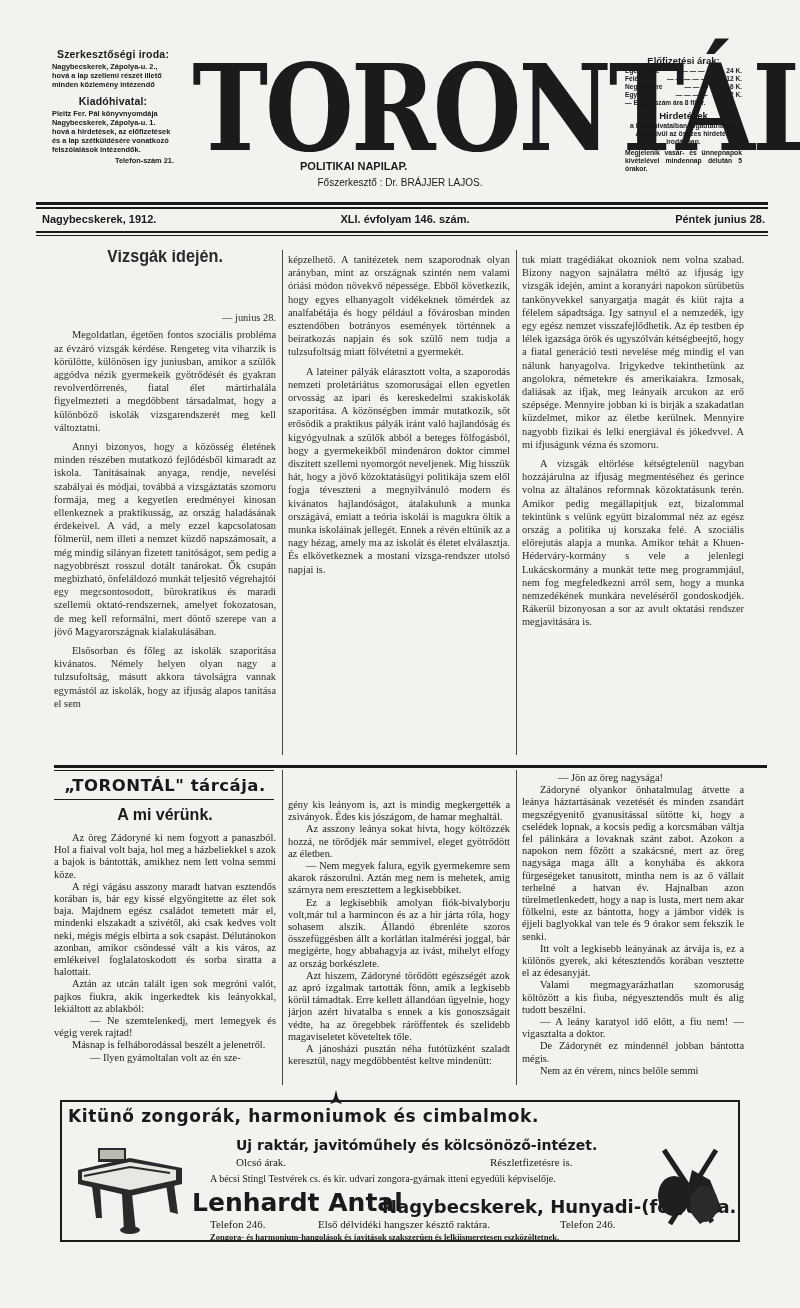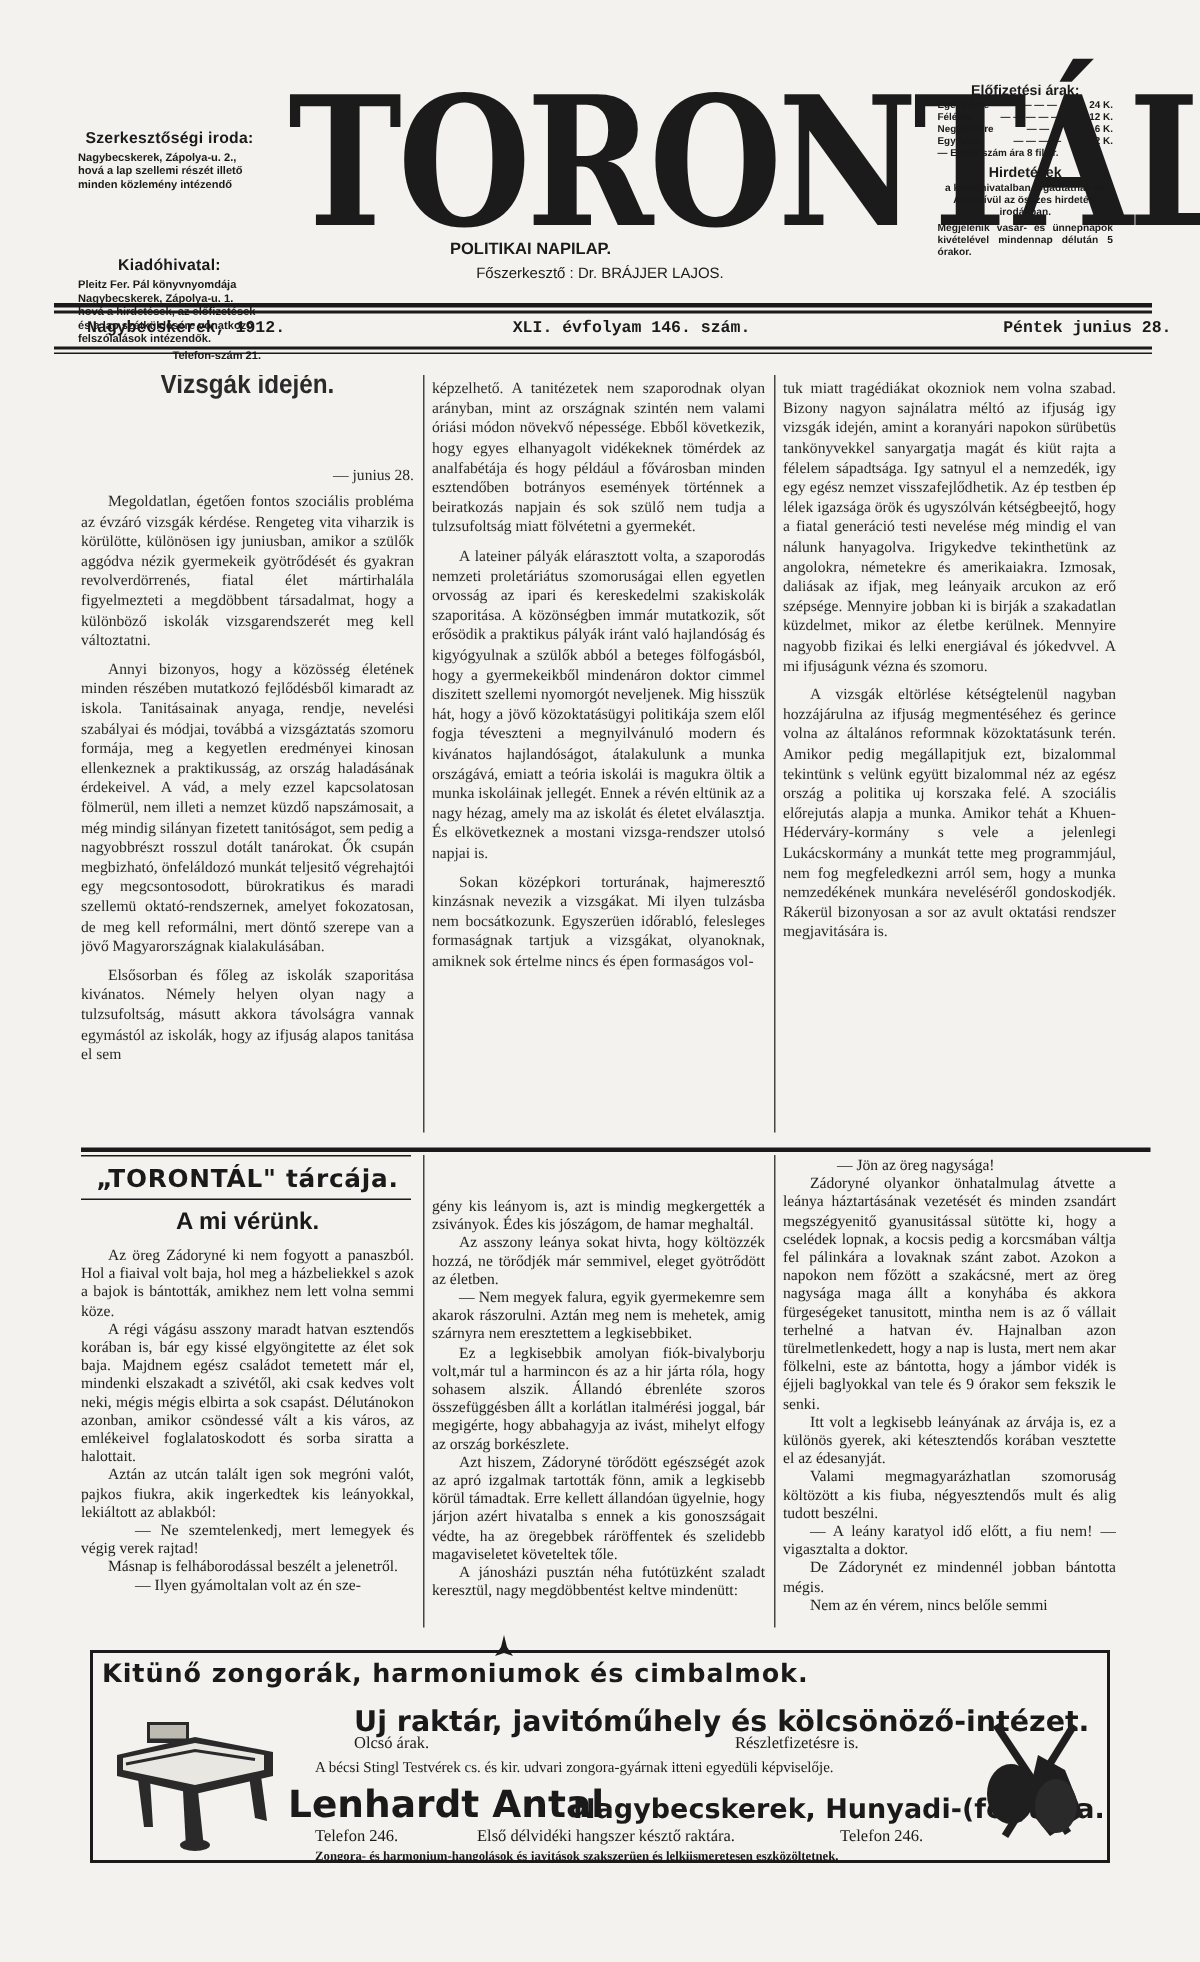--- a/index.html
+++ b/index.html
@@ -2,55 +2,55 @@
 <html><head>
 <meta charset="utf-8">
 <style>
   * { box-sizing: border-box; margin: 0; padding: 0; }
   html, body { width: 800px; height: 1308px; background: #f3f2ee; overflow: hidden; }
   body { position: relative; font-family: "Liberation Serif", serif; color: #1a1a1a; }
   .abs { position: absolute; }
 
   
   .left-box { left: 52px; top: 48px; width: 122px; text-align: center; }
-  .left-box h4 { font-family: "Liberation Sans", sans-serif; font-weight: bold; font-size: 10.5px; margin-bottom: 2px; letter-spacing: 0.2px; margin-top: 38px; }
+  .left-box h4 { font-family: "Liberation Sans", sans-serif; font-weight: bold; font-size: 10.5px; margin-bottom: 2px; letter-spacing: 0.2px; }
   .left-box p { font-family: "Liberation Sans", sans-serif; font-size: 7.4px; line-height: 9px; text-align: left; font-weight: bold; }
   .left-box .sep { height: 6px; }
   .title { left: 188px; top: 44px; width: 420px; height: 112px; font-family: "DejaVu Serif", serif; font-weight: bold; font-size: 104px; line-height: 112px; letter-spacing: -3px; text-align: center; color: #1c1b1b; transform: scaleY(1.15) scaleX(0.98); transform-origin: top center; }
   .subtitle { left: 300px; top: 160px; width: 200px; text-align: left; font-family: "Liberation Sans", sans-serif; font-weight: bold; font-size: 11px; }
   .editor { left: 280px; top: 177px; width: 240px; text-align: center; font-family: "Liberation Sans", sans-serif; font-size: 10px; }
   .right-box { left: 625px; top: 55px; width: 117px; text-align: center; }
   .right-box h4 { font-family: "Liberation Sans", sans-serif; font-weight: bold; font-size: 9.5px; margin-bottom: 1px; }
   .price-row { display: flex; justify-content: space-between; font-family: "Liberation Sans", sans-serif; font-weight: bold; font-size: 6.6px; line-height: 8px; text-align: left; }
   .right-box p { font-family: "Liberation Sans", sans-serif; font-size: 6.8px; line-height: 8px; font-weight: bold; }
 
   
   .rule { background: #1a1a1a; }
-  .dateline { font-family: Liberation Mono, monospace; font-weight: bold; font-size: 11px; margin-left: 16px; }
+  .dateline { font-family: Liberation Sans, sans-serif; font-weight: bold; font-size: 11px; }
 
   
   .col { font-size: 10.4px; line-height: 13.2px; text-align: justify; hyphens: manual; color: #2a2a2a; }
   .col p { text-indent: 18px; margin-bottom: 6px; }
   .col p.cont { text-indent: 0; }
   .col p.right { text-align: right; text-indent: 0; margin-bottom: 4px; margin-top: 48px; }
   .head-main { font-family: "Liberation Sans", sans-serif; font-weight: bold; font-size: 18px; text-align: center; margin-bottom: 4px; transform: scaleX(0.9); }
   .vline { width: 1px; background: #444; }
 
   .col2 { font-size: 10.4px; line-height: 12.2px; text-align: justify; color: #222; }
   .col2 p { text-indent: 18px; margin-bottom: 0; }
   .col2 p.cont { text-indent: 0; margin-top: 27px; }
   .col2 p.dialog { text-indent: 36px; }
 
   .tarca-head { font-family: "DejaVu Sans", sans-serif; font-weight: bold; font-size: 16.5px; letter-spacing: 0.5px; text-align: center; }
   .feuilleton-title { font-family: "Liberation Sans", sans-serif; font-weight: bold; font-size: 16px; text-align: center; }
 
   
   .ad { left: 60px; top: 1100px; width: 680px; height: 142px; border: 2px solid #1a1a1a; }
   .ad-headline { left: 68px; top: 1106px; width: 670px; font-family: "DejaVu Sans", sans-serif; font-weight: bold; font-size: 17px; letter-spacing: 0.6px; white-space: nowrap; }
-  .ad-sub { font-family: "DejaVu Sans", sans-serif; font-weight: bold; font-size: 19px; white-space: nowrap; }
+  .ad-sub { font-family: "DejaVu Sans", sans-serif; font-weight: bold; font-size: 14px; white-space: nowrap; }
   .ad-small { font-size: 11px; white-space: nowrap; }
   .ad-tiny { font-size: 8.5px; white-space: nowrap; font-weight: bold; }
   .ad-name { font-family: "DejaVu Sans", sans-serif; font-weight: bold; font-size: 25px; white-space: nowrap; }
   .ad-addr { font-family: "DejaVu Sans", sans-serif; font-weight: bold; font-size: 18px; }
 </style>
 </head>
 <body>
 
 <div class="abs left-box">
   <h4>Szerkesztőségi iroda:</h4>
@@ -108,21 +108,20 @@
   <div class="head-main">Vizsgák idején.</div>
   <p class="right">— junius 28.</p>
   <p>Megoldatlan, égetően fontos szociális probléma az évzáró vizsgák kérdése. Rengeteg vita viharzik is körülötte, különösen igy juniusban, amikor a szülők aggódva nézik gyermekeik gyötrődését és gyakran revolverdörrenés, fiatal élet mártirhalála figyelmezteti a megdöbbent társadalmat, hogy a különböző iskolák vizsgarendszerét meg kell változtatni.</p>
   <p>Annyi bizonyos, hogy a közösség életének minden részében mutatkozó fejlődésből kimaradt az iskola. Tanitásainak anyaga, rendje, nevelési szabályai és módjai, továbbá a vizsgáztatás szomoru formája, meg a kegyetlen eredményei kinosan ellenkeznek a praktikusság, az ország haladásának érdekeivel. A vád, a mely ezzel kapcsolatosan fölmerül, nem illeti a nemzet küzdő napszámosait, a még mindig silányan fizetett tanitóságot, sem pedig a nagyobbrészt rosszul dotált tanárokat. Ők csupán megbizható, önfeláldozó munkát teljesitő végrehajtói egy megcsontosodott, bürokratikus és maradi szellemü oktató-rendszernek, amelyet fokozatosan, de meg kell reformálni, mert döntő szerepe van a jövő Magyarországnak kialakulásában.</p>
   <p>Elsősorban és főleg az iskolák szaporitása kivánatos. Némely helyen olyan nagy a tulzsufoltság, másutt akkora távolságra vannak egymástól az iskolák, hogy az ifjuság alapos tanitása el sem</p>
 </div>
 <div class="abs vline" style="left:282px;top:250px;height:505px"></div>
 <div class="abs col" style="left:288px;top:253px;width:222px;height:505px;overflow:hidden">
   <p class="cont">képzelhető. A tanitézetek nem szaporodnak olyan arányban, mint az országnak szintén nem valami óriási módon növekvő népessége. Ebből következik, hogy egyes elhanyagolt vidékeknek tömérdek az analfabétája és hogy például a fővárosban minden esztendőben botrányos események történnek a beiratkozás napjain és sok szülő nem tudja a tulzsufoltság miatt fölvétetni a gyermekét.</p>
   <p>A lateiner pályák elárasztott volta, a szaporodás nemzeti proletáriátus szomoruságai ellen egyetlen orvosság az ipari és kereskedelmi szakiskolák szaporitása. A közönségben immár mutatkozik, sőt erősödik a praktikus pályák iránt való hajlandóság és kigyógyulnak a szülők abból a beteges fölfogásból, hogy a gyermekeikből mindenáron doktor cimmel diszitett szellemi nyomorgót neveljenek. Mig hisszük hát, hogy a jövő közoktatásügyi politikája szem elől fogja téveszteni a megnyilvánuló modern és kivánatos hajlandóságot, átalakulunk a munka országává, emiatt a teória iskolái is magukra öltik a munka iskoláinak jellegét. Ennek a révén eltünik az a nagy hézag, amely ma az iskolát és életet elválasztja. És elkövetkeznek a mostani vizsga-rendszer utolsó napjai is.</p>
-  <p>Sokan középkori torturának, hajmeresztő kinzásnak nevezik a vizsgákat. Mi ilyen tulzásba nem bocsátkozunk. Egyszerüen időrabló, felesleges formaságnak tartjuk a vizsgákat, olyanoknak, amiknek sok értelme nincs és épen formaságos vol-</p>
 </div>
 <div class="abs vline" style="left:516px;top:250px;height:505px"></div>
 <div class="abs col" style="left:522px;top:253px;width:222px;height:505px;overflow:hidden">
   <p class="cont">tuk miatt tragédiákat okozniok nem volna szabad. Bizony nagyon sajnálatra méltó az ifjuság igy vizsgák idején, amint a koranyári napokon sürübetüs tankönyvekkel sanyargatja magát és kiüt rajta a félelem sápadtsága. Igy satnyul el a nemzedék, igy egy egész nemzet visszafejlődhetik. Az ép testben ép lélek igazsága örök és ugyszólván kétségbeejtő, hogy a fiatal generáció testi nevelése még mindig el van nálunk hanyagolva. Irigykedve tekinthetünk az angolokra, németekre és amerikaiakra. Izmosak, daliásak az ifjak, meg leányaik arcukon az erő szépsége. Mennyire jobban ki is birják a szakadatlan küzdelmet, mikor az életbe kerülnek. Mennyire nagyobb fizikai és lelki energiával és jókedvvel. A mi ifjuságunk vézna és szomoru.</p>
   <p>A vizsgák eltörlése kétségtelenül nagyban hozzájárulna az ifjuság megmentéséhez és gerince volna az általános reformnak közoktatásunk terén. Amikor pedig megállapitjuk ezt, bizalommal tekintünk s velünk együtt bizalommal néz az egész ország a politika uj korszaka felé. A szociális előrejutás alapja a munka. Amikor tehát a Khuen-Héderváry-kormány s vele a jelenlegi Lukácskormány a munkát tette meg programmjául, nem fog megfeledkezni arról sem, hogy a munka nemzedékének munkára neveléséről gondoskodjék. Rákerül bizonyosan a sor az avult oktatási rendszer megjavitására is.</p>
 </div>
 
 <div class="abs rule" style="left:54px;top:765px;width:713px;height:3px"></div>
 <div class="abs rule" style="left:54px;top:770px;width:220px;height:1px"></div>
 <div class="abs tarca-head" style="left:52px;top:776px;width:226px">„TORONTÁL" tárcája.</div>

